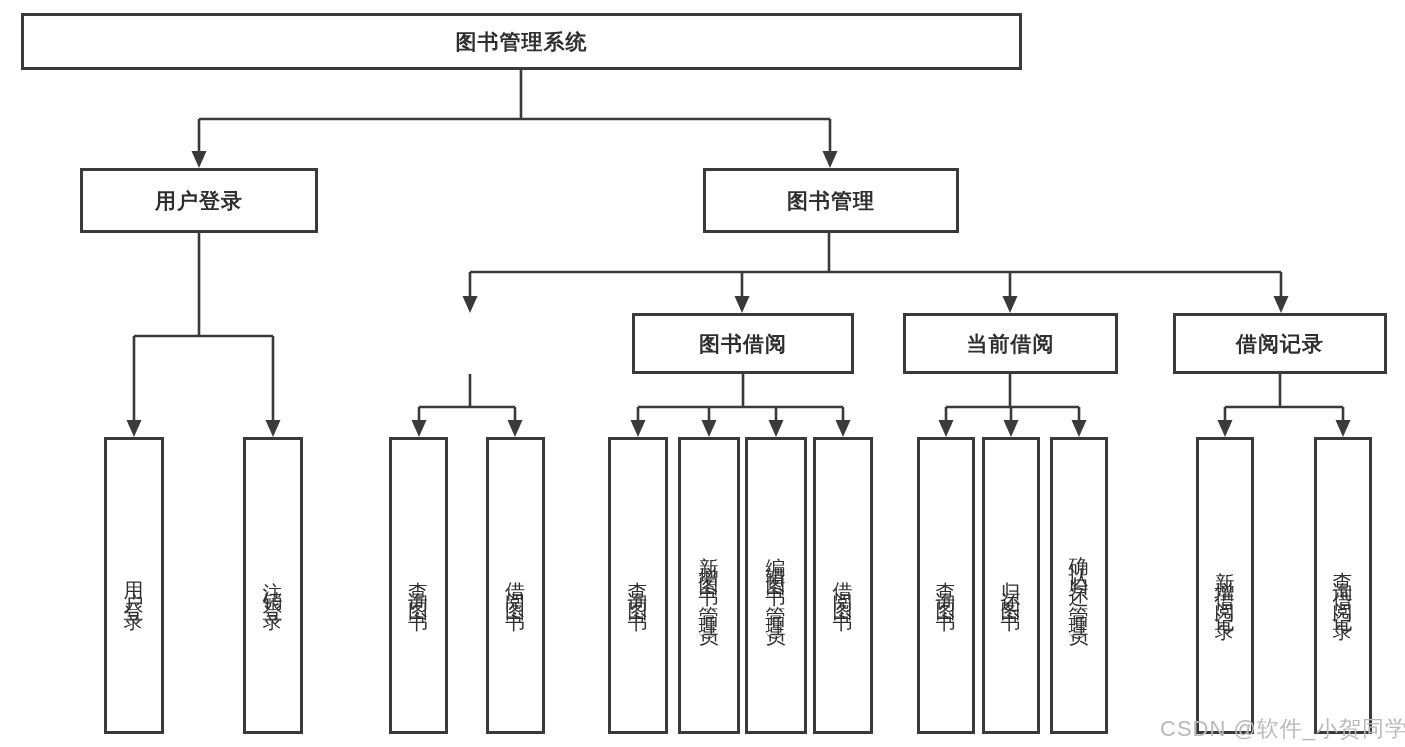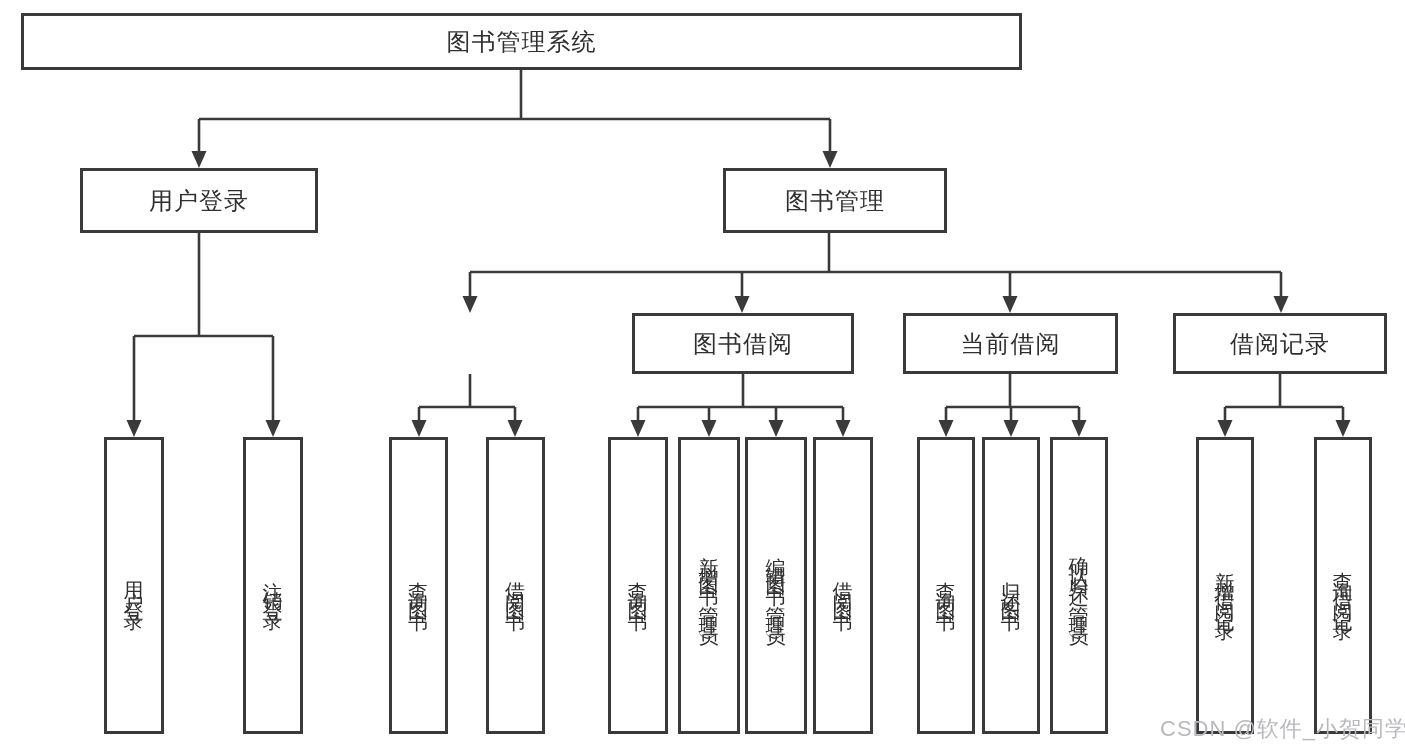--- a/index.html
+++ b/index.html
@@ -20,21 +20,21 @@
   .connectors .lines{stroke:var(--line);stroke-width:2.6;fill:none;}
   .connectors .arrows{fill:var(--line);stroke:none;}
   .node{
     position:absolute;
     box-sizing:border-box;
     border:3px solid var(--line);
     background:#fff;
     display:flex;align-items:center;justify-content:center;
     color:var(--text);
   }
-  .node.h{font-size:24px;letter-spacing:1px;}
+  .node.h{font-size:21px;letter-spacing:1px;font-weight:bold;}
   .node.v{font-size:20px;}
   .node.v .vtext{
     writing-mode:vertical-rl;
     text-orientation:mixed;
     letter-spacing:10px;
     line-height:1;
     white-space:nowrap;
   }
   .watermark{
     position:absolute;
@@ -78,21 +78,21 @@
       <polygon points="1003.5,420 1018.5,420 1011,437"></polygon>
       <polygon points="1071.5,420 1086.5,420 1079,437"></polygon>
       <polygon points="1217.5,420 1232.5,420 1225,437"></polygon>
       <polygon points="1335.5,420 1350.5,420 1343,437"></polygon>
     </g>
   </svg>
 
   <div class="node h" style="left:21px;top:13px;width:1001px;height:57px;">图书管理系统</div>
 
   <div class="node h" style="left:80px;top:168px;width:238px;height:65px;">用户登录</div>
-  <div class="node h" style="left:723px;top:168px;width:224px;height:65px;">图书管理</div>
+  <div class="node h" style="left:703px;top:168px;width:256px;height:65px;">图书管理</div>
 
   <div class="node h" style="left:632px;top:313px;width:222px;height:61px;text-align:right;">图书借阅</div>
   <div class="node h" style="left:903px;top:313px;width:215px;height:61px;">当前借阅</div>
   <div class="node h" style="left:1173px;top:313px;width:214px;height:61px;">借阅记录</div>
 
   <div class="node v" style="left:104px;top:437px;width:60px;height:297px;">
     <span class="vtext">用户登录</span>
   </div>
   <div class="node v" style="left:243px;top:437px;width:60px;height:297px;">
     <span class="vtext">注销登录</span>

